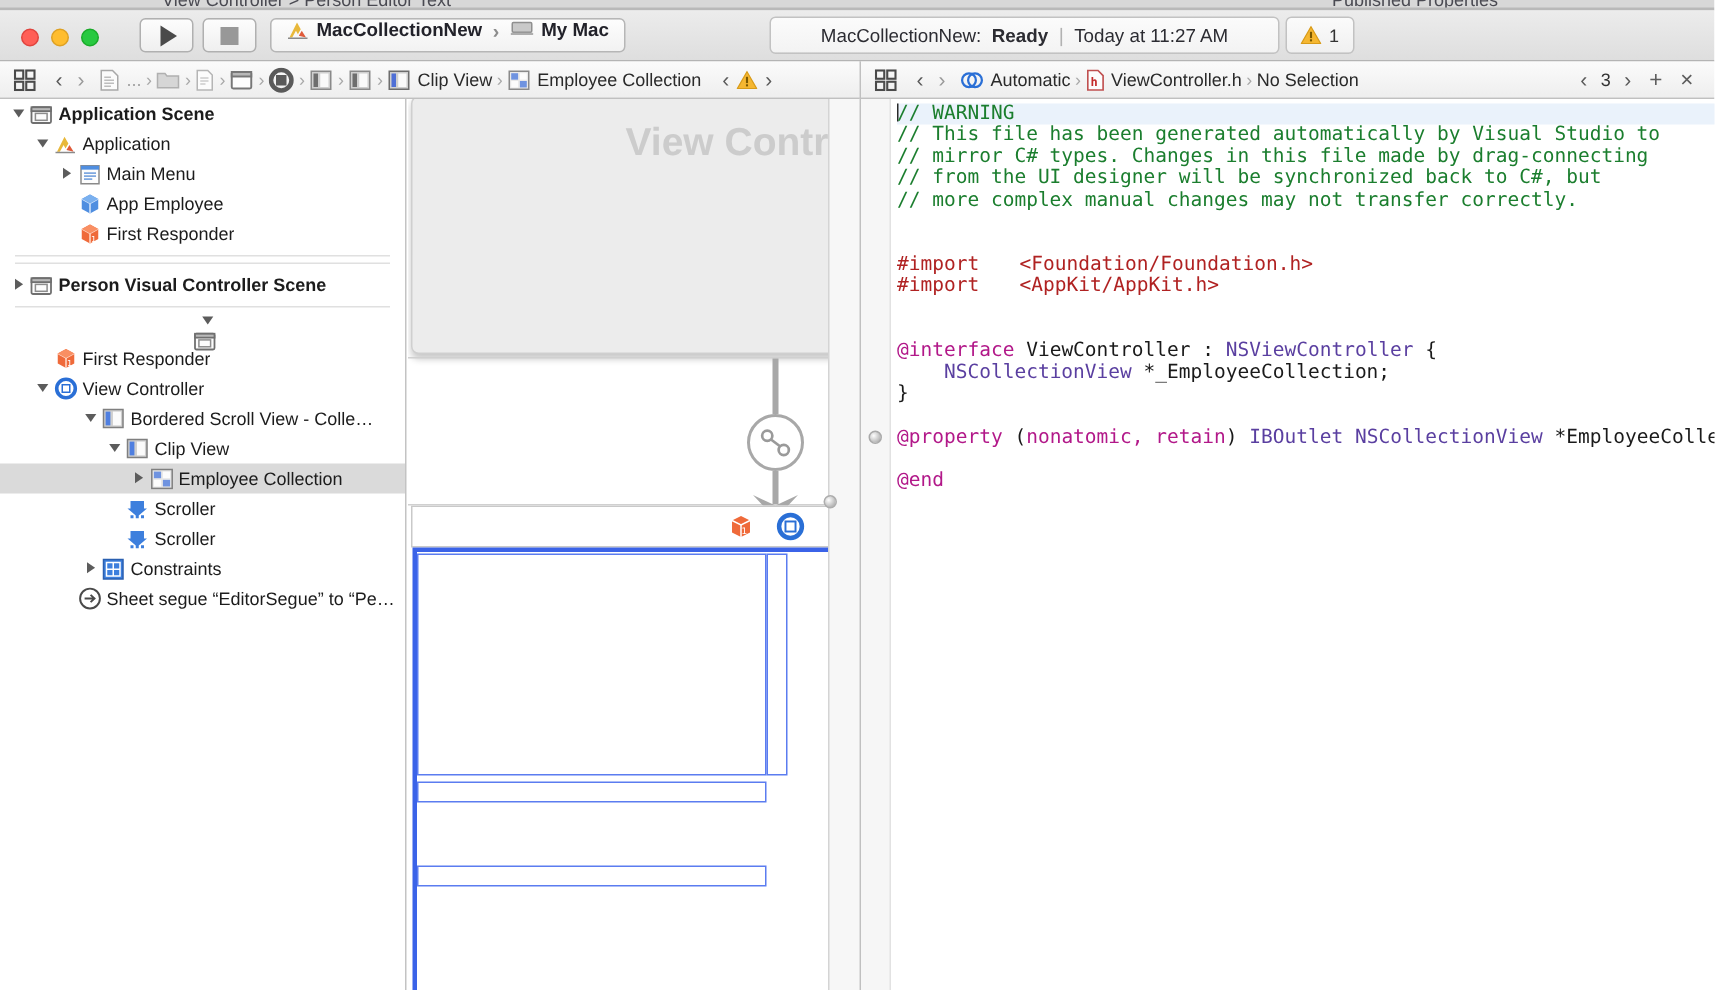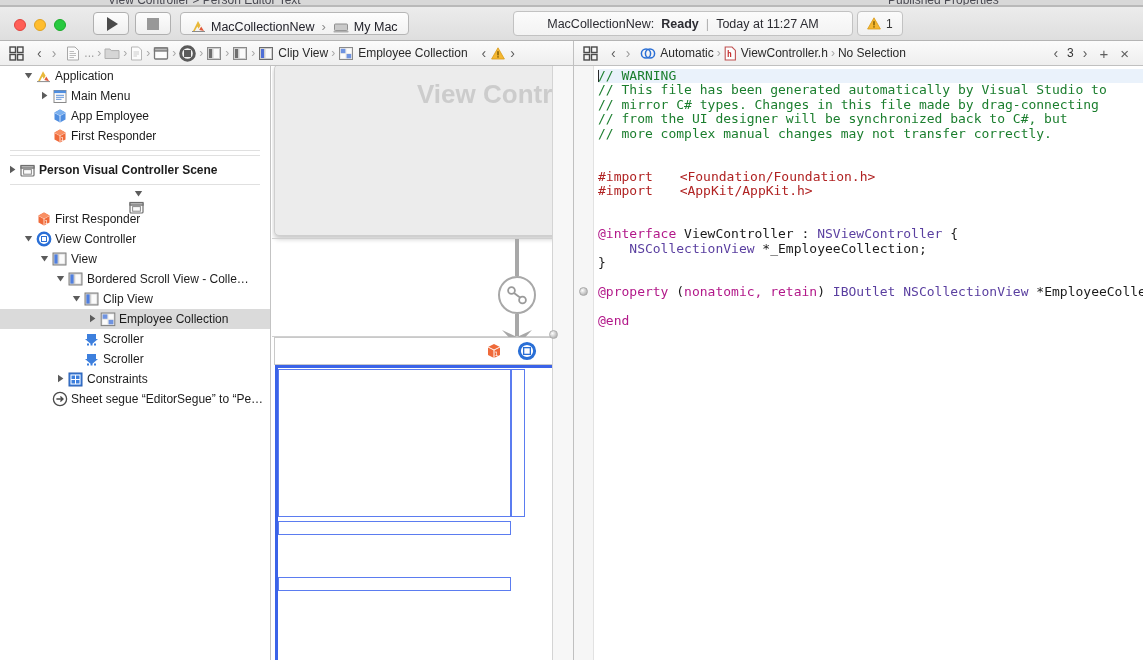--- a/index.html
+++ b/index.html
@@ -53,21 +53,21 @@
     width: 0; height: 0; border-left: 11px solid #4a4a4a;
     border-top: 7px solid transparent; border-bottom: 7px solid transparent;
     margin-left: 3px;
   }
   .stop-sq { width: 12px; height: 12px; background: #989898; }
 
   .scheme {
     position: absolute; top: 5px; left: 180px; height: 23px; min-width: 200px;
     background: linear-gradient(to bottom,#fdfdfd,#f2f2f2);
     border: 1px solid #b6b6b6; border-radius: 4px;
-    display: flex; align-items: flex-end; padding: 0 10px; gap: 5px;
+    display: flex; align-items: flex-start; padding: 0 10px; gap: 5px; font-weight: bold;
   }
   .scheme-name, .scheme-dest { font-size: 12.5px; color: #22222a; white-space: nowrap; }
   .scheme-sep { font-size: 13px; color: #8d8d8d; margin: 0 2px; }
 
   .status {
     position: absolute; top: 4px; left: 513px; width: 340px; height: 25px;
     background: linear-gradient(to bottom,#fbfbfb,#f3f3f3);
     border: 1px solid #c2c2c2; border-radius: 4px;
     display: flex; align-items: center; justify-content: center; gap: 7px;
   }
@@ -385,20 +385,33 @@
       <span class="navarrow on">‹</span>
       <span class="jb-count">3</span>
       <span class="navarrow on">›</span>
       <span class="plus-ic">+</span>
       <span class="close-ic">×</span>
     </div>
   </div>
 
   <div class="navigator">
     <div id="outline-rows">
+        <div class="outline-row scene" style="padding-left: 6px;">
+          <span class="disc"><svg width="9" height="9" viewBox="0 0 9 9">
+              <path d="M0.8 2 L8.2 2 L4.5 7.4 Z" fill="#5c5c5c"></path>
+            </svg></span>
+          <span class="row-icon">
+            <svg width="15" height="15" viewBox="0 0 15 15">
+              <rect x="1" y="2.5" width="13" height="10.5" rx="1" fill="#fcfcfc" stroke="#6f6f6f" stroke-width="1.2"></rect>
+              <rect x="1" y="2.5" width="13" height="2.6" fill="#b9b9b9" stroke="#6f6f6f" stroke-width="1.2"></rect>
+              <rect x="3.6" y="6.6" width="7.8" height="4.6" fill="none" stroke="#8c8c8c" stroke-width="1"></rect>
+            </svg>
+          </span>
+          <span class="row-label">Application Scene</span>
+        </div>
         <div class="outline-row" style="padding-left: 22px;">
           <span class="disc"><svg width="9" height="9" viewBox="0 0 9 9">
               <path d="M0.8 2 L8.2 2 L4.5 7.4 Z" fill="#5c5c5c"></path>
             </svg></span>
           <span class="row-icon">
             <svg width="15" height="15" viewBox="0 0 15 15">
               <path d="M2 12.2 L7 2.2 L9.6 6.7 L7.7 10 L6.4 7.6 L3.9 12.2 Z" fill="#e8b83a"></path>
               <path d="M8.3 11 L10.3 7.6 L13.1 12.2 Z" fill="#e05a3a"></path>
               <path d="M1 12.6 H14" stroke="#8a8a8a" stroke-width="1"></path>
             </svg>
@@ -491,33 +504,20 @@
             </svg></span>
           <span class="row-icon">
             <svg width="16" height="16" viewBox="0 0 16 16">
               <circle cx="8" cy="8" r="6.2" fill="none" stroke="#2a6fd6" stroke-width="2.4"></circle>
               <rect x="5" y="5" width="6" height="6" fill="#2a6fd6"></rect>
               <rect x="6" y="6" width="4" height="4" fill="#ffffff"></rect>
             </svg>
           </span>
           <span class="row-label">View Controller</span>
         </div>
-        <div class="outline-row" style="padding-left: 38px;">
-          <span class="disc"><svg width="9" height="9" viewBox="0 0 9 9">
-              <path d="M0.8 2 L8.2 2 L4.5 7.4 Z" fill="#5c5c5c"></path>
-            </svg></span>
-          <span class="row-icon">
-            <svg width="15" height="14" viewBox="0 0 15 14">
-              <rect x="1" y="1" width="13" height="12" fill="#cfcfcf" stroke="#7f7f7f" stroke-width="1"></rect>
-              <rect x="2.4" y="2.4" width="3.2" height="9.2" fill="#4f7fe0"></rect>
-              <rect x="7.3" y="2.4" width="5.3" height="9.2" fill="#fbfbfb"></rect>
-            </svg>
-          </span>
-          <span class="row-label">View</span>
-        </div>
         <div class="outline-row" style="padding-left: 54px;">
           <span class="disc"><svg width="9" height="9" viewBox="0 0 9 9">
               <path d="M0.8 2 L8.2 2 L4.5 7.4 Z" fill="#5c5c5c"></path>
             </svg></span>
           <span class="row-icon">
             <svg width="15" height="14" viewBox="0 0 15 14">
               <rect x="1" y="1" width="13" height="12" fill="#cfcfcf" stroke="#7f7f7f" stroke-width="1"></rect>
               <rect x="2.4" y="2.4" width="3.2" height="9.2" fill="#4f7fe0"></rect>
               <rect x="7.3" y="2.4" width="5.3" height="9.2" fill="#fbfbfb"></rect>
             </svg>

